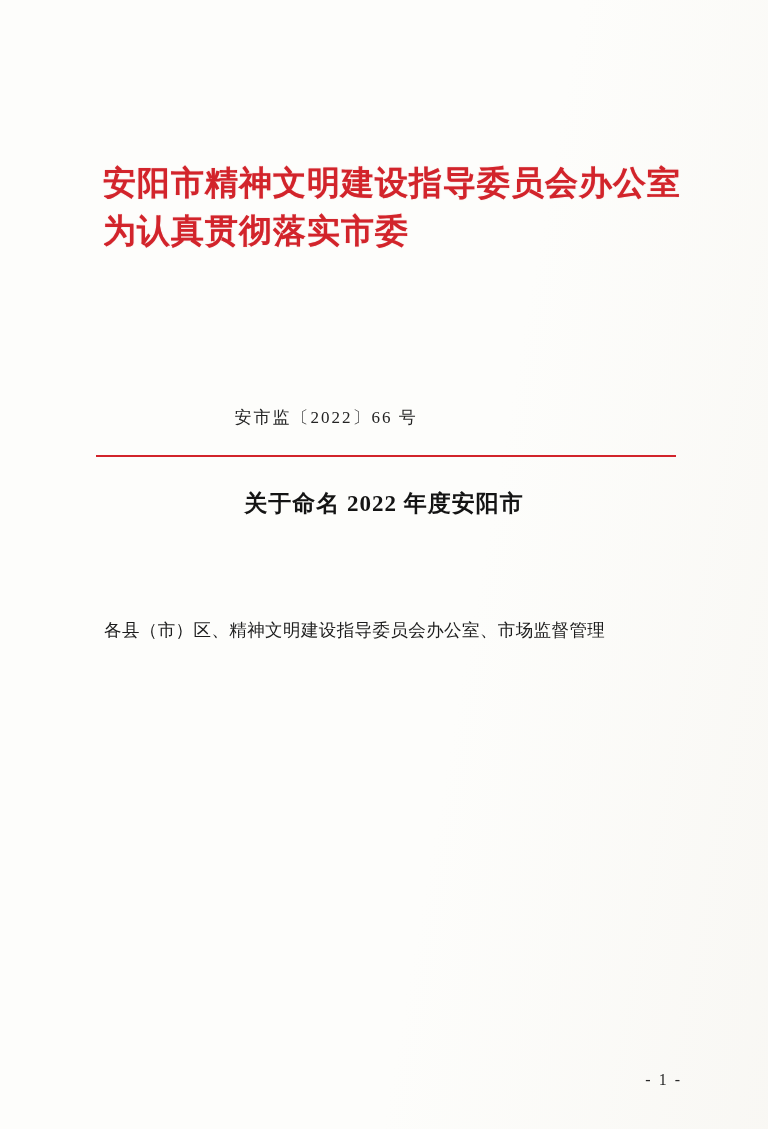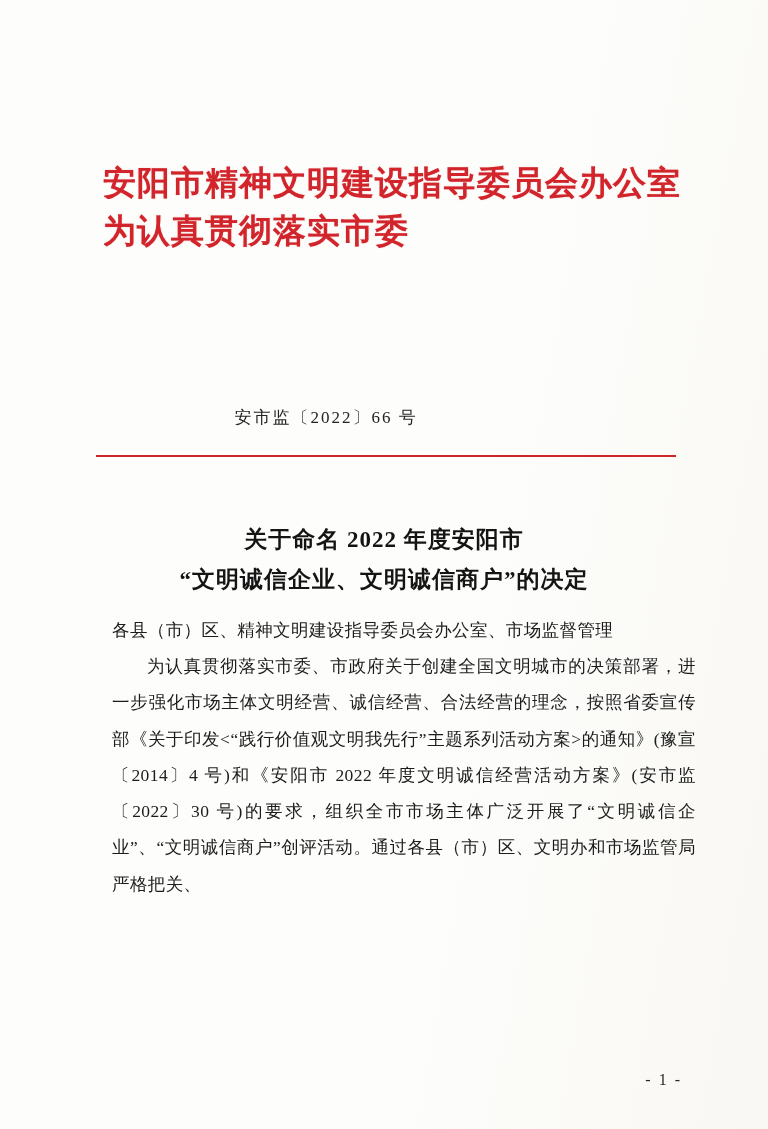--- a/index.html
+++ b/index.html
@@ -84,36 +84,35 @@
     background: #d2242b;
   }
 
   
   .title-block {
     position: absolute;
     top: 484px;
     left: 0;
     width: 768px;
     text-align: center;
-    margin-top: 36px;
   }
   .title-line {
     font-family: "Liberation Serif", "DejaVu Serif", serif;
     font-weight: bold;
     font-size: 23px;
     letter-spacing: 1px;
     line-height: 1.75;
     color: #141414;
   }
 
   
   .body-text {
     position: absolute;
     top: 612px;
-    left: 112px;
+    left: 104px;
     width: 584px;
     font-size: 17.5px;
     line-height: 2.07;
     color: #1c1c1c;
     letter-spacing: 0.4px;
     text-align: justify;
     font-family: "Liberation Serif", "DejaVu Serif", serif;
   }
   .body-text p {
     margin: 0;
@@ -154,23 +153,21 @@
       <div class="lh-line">为认真贯彻落实市委</div>
     </div>
   </div>
 
   <div class="doc-number">安市监〔2022〕66 号</div>
 
   <div class="red-rule"></div>
 
   <div class="title-block">
     <div class="title-line">关于命名 2022 年度安阳市</div>
-    <div class="title-line">“文明诚信企业、文明诚信商户”的决定</div>
   </div>
 
   <div class="body-text">
     <p>各县（市）区、精神文明建设指导委员会办公室、市场监督管理</p>
-    <p class="indent">为认真贯彻落实市委、市政府关于创建全国文明城市的决策部署，进一步强化市场主体文明经营、诚信经营、合法经营的理念，按照省委宣传部《关于印发&lt;“践行价值观文明我先行”主题系列活动方案&gt;的通知》(豫宣〔2014〕4 号)和《安阳市 2022 年度文明诚信经营活动方案》(安市监〔2022〕30 号)的要求，组织全市市场主体广泛开展了“文明诚信企业”、“文明诚信商户”创评活动。通过各县（市）区、文明办和市场监管局严格把关、</p>
   </div>
 
   <div class="page-number">- 1 -</div>
 
 </div>
 
 </body></html>

